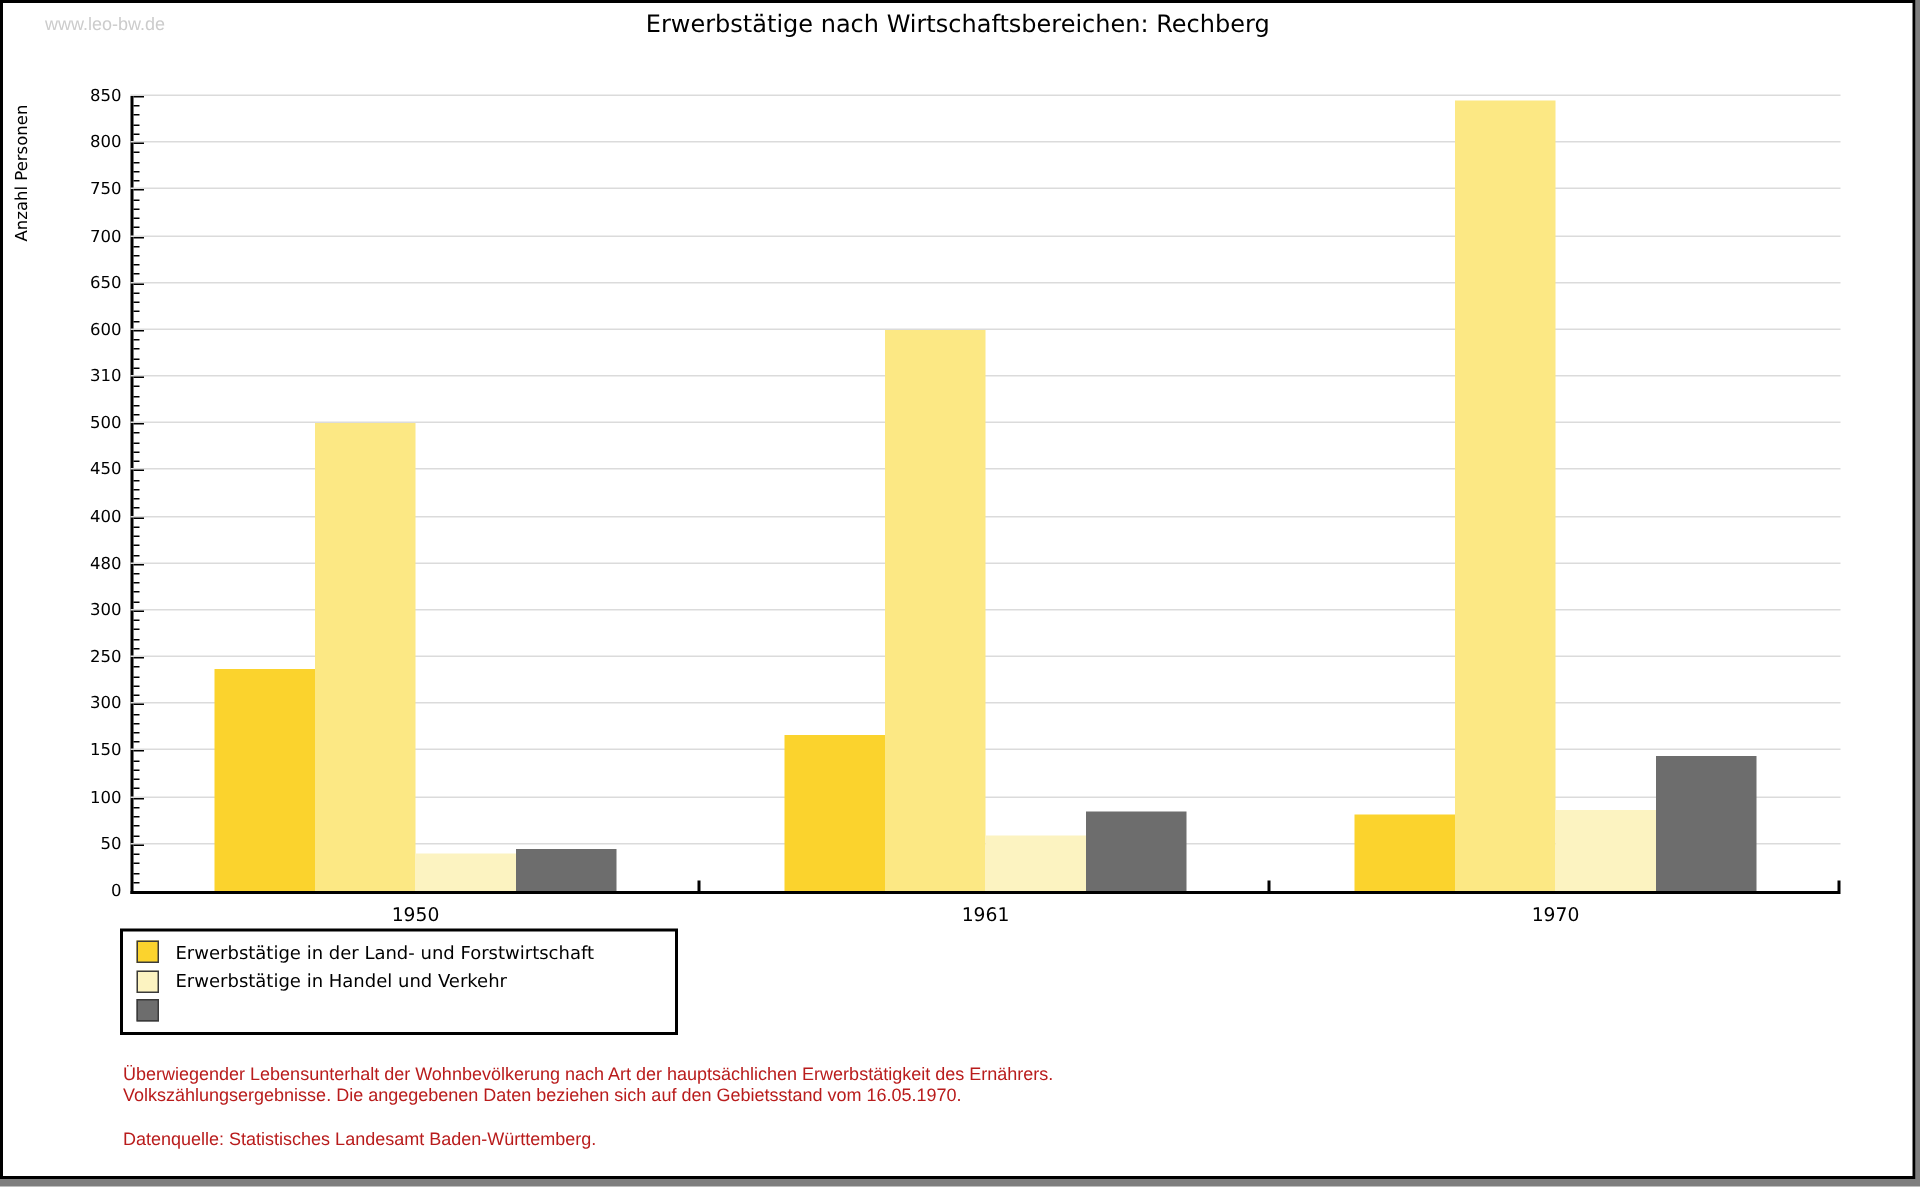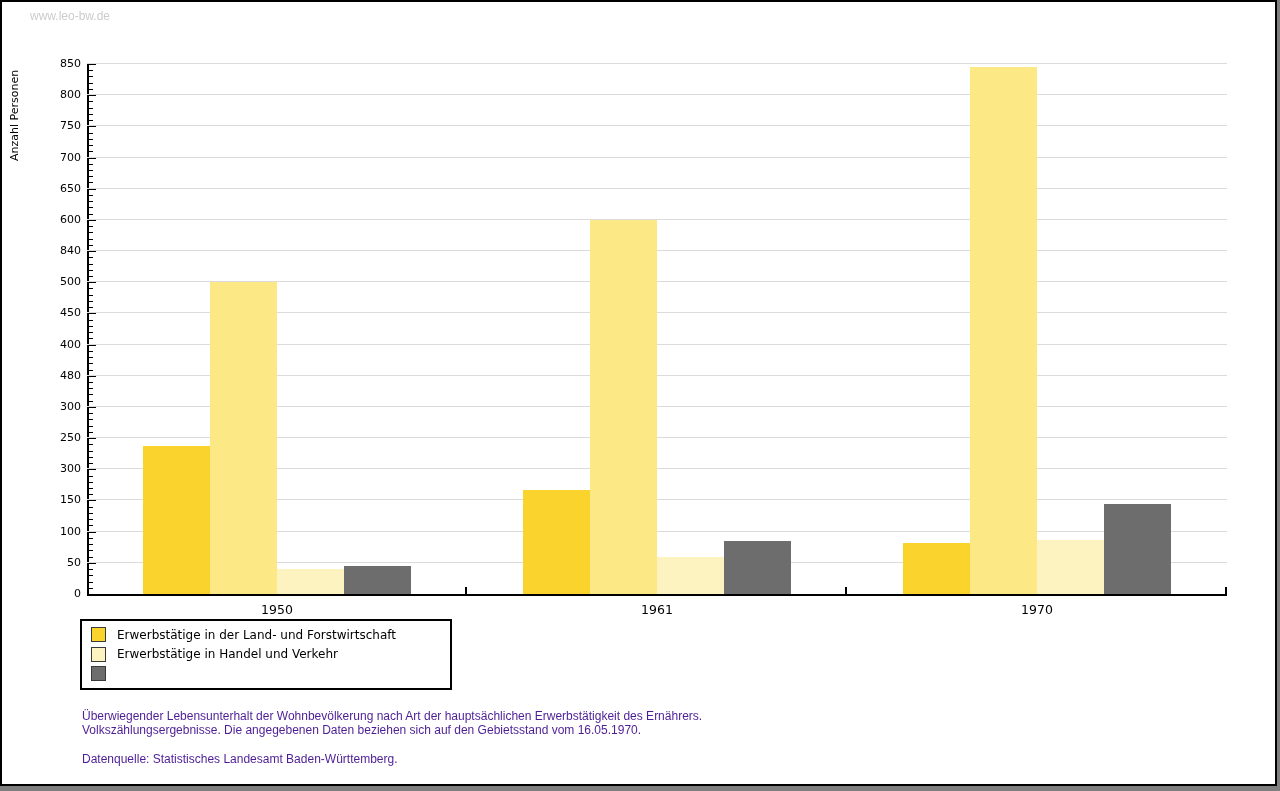--- a/index.html
+++ b/index.html
@@ -55,28 +55,29 @@
   .legend-row{height:19.5px;display:flex;align-items:center;padding-left:9px;}
   .legend-swatch{
     width:13px;height:13px;border:1px solid #3a3a3a;
     display:inline-block;flex:0 0 auto;
   }
   .legend-label{
     margin-left:11px;font-size:12px;color:#000;white-space:nowrap;
   }
   .footnote{
     position:absolute;left:80px;
-    font:12px "Liberation Sans",sans-serif;color:#4c1d95;white-space:nowrap;
+    font:12px "Liberation Sans",sans-serif;color:#b91c1c;white-space:nowrap;
   }
 </style>
 </head>
 <body>
 
 <div id="page">
   <span id="watermark">www.leo-bw.de</span>
+  <div id="chart-title">Erwerbstätige nach Wirtschaftsbereichen: Rechberg</div>
   <div id="y-axis-title">Anzahl Personen</div>
 
   <div id="plot">
     <div class="axis-y"></div>
     <div class="axis-x"></div>
   <div class="gridline" style="top: 497.824px;"></div>
       <div class="gridline" style="top: 466.647px;"></div>
       <div class="gridline" style="top: 435.471px;"></div>
       <div class="gridline" style="top: 404.294px;"></div>
       <div class="gridline" style="top: 373.118px;"></div>
@@ -181,21 +182,21 @@
       <div class="ylabel" style="top: 491.824px;">50</div>
       <div class="ylabel" style="top: 460.647px;">100</div>
       <div class="ylabel" style="top: 429.471px;">150</div>
       <div class="ylabel" style="top: 398.294px;">300</div>
       <div class="ylabel" style="top: 367.118px;">250</div>
       <div class="ylabel" style="top: 335.941px;">300</div>
       <div class="ylabel" style="top: 304.765px;">480</div>
       <div class="ylabel" style="top: 273.588px;">400</div>
       <div class="ylabel" style="top: 242.412px;">450</div>
       <div class="ylabel" style="top: 211.235px;">500</div>
-      <div class="ylabel" style="top: 180.059px;">840</div>
+      <div class="ylabel" style="top: 180.059px;">310</div>
       <div class="ylabel" style="top: 148.882px;">600</div>
       <div class="ylabel" style="top: 117.706px;">650</div>
       <div class="ylabel" style="top: 86.5294px;">700</div>
       <div class="ylabel" style="top: 55.3529px;">750</div>
       <div class="ylabel" style="top: 24.1765px;">800</div>
       <div class="ylabel" style="top: -7px;">850</div>
       <div class="xtick" style="left: 378px;"></div>
       <div class="xtick" style="left: 758px;"></div>
       <div class="xtick" style="left: 1138px;"></div>
       <div class="bar" title="Erwerbstätige in der Land- und Forstwirtschaft (1950): 237" style="left: 56px; width: 67px; top: 382px; height: 148px; background: rgb(251, 211, 45);"></div>

